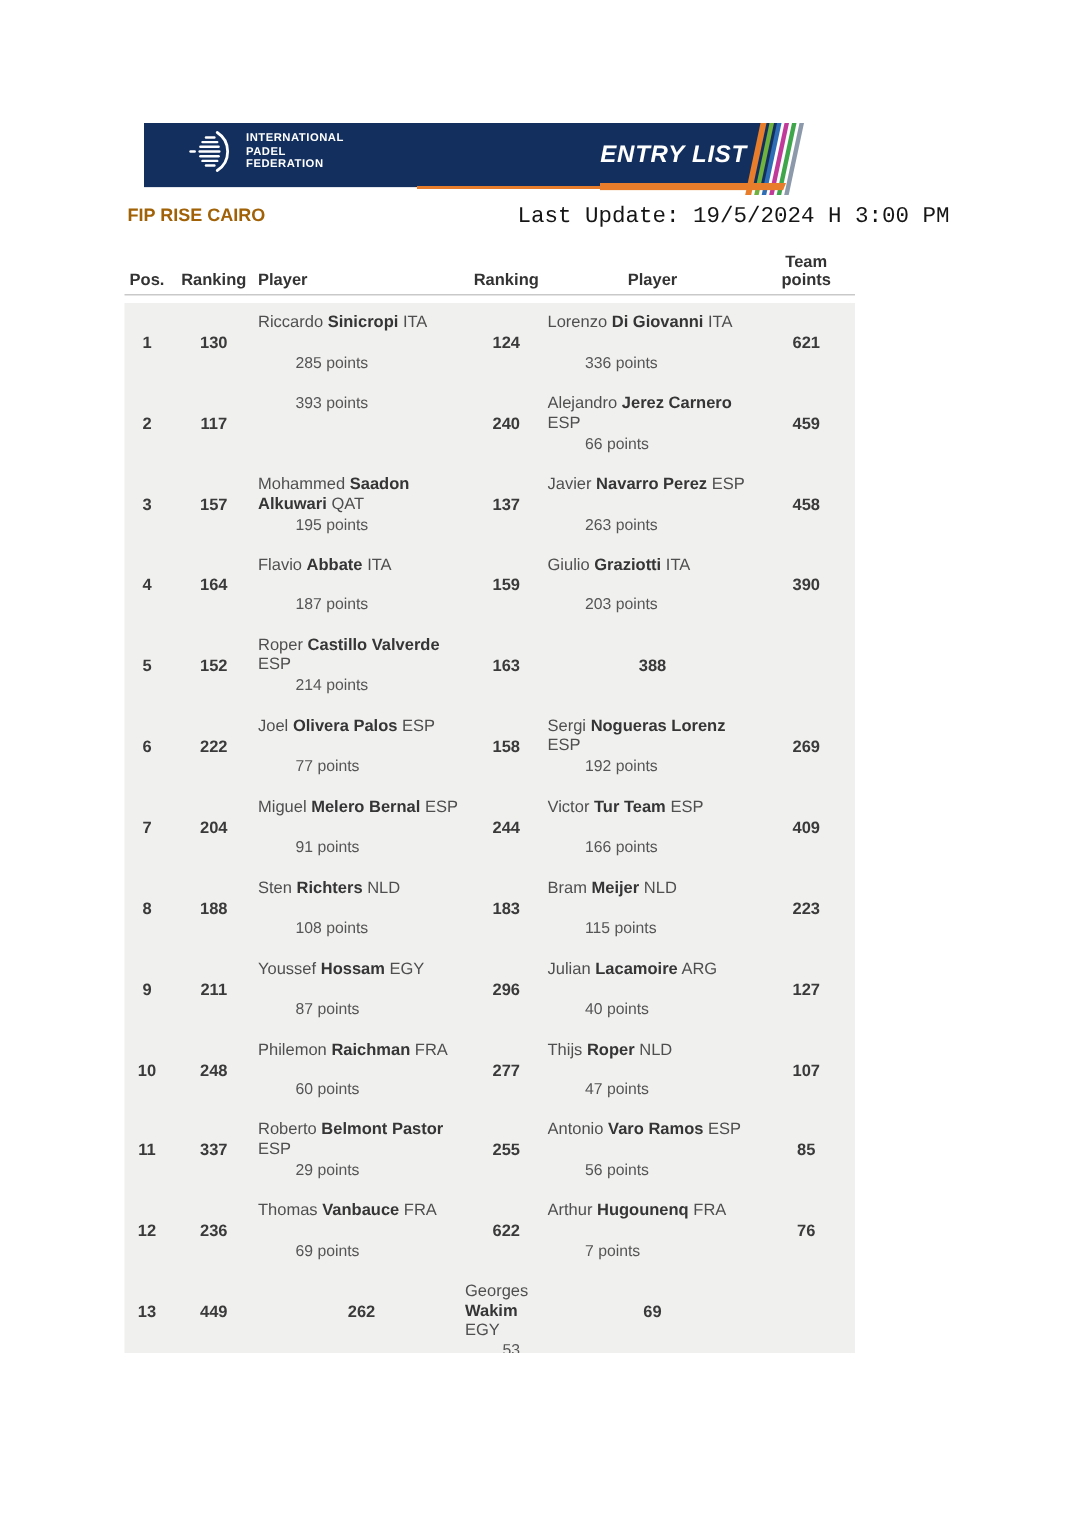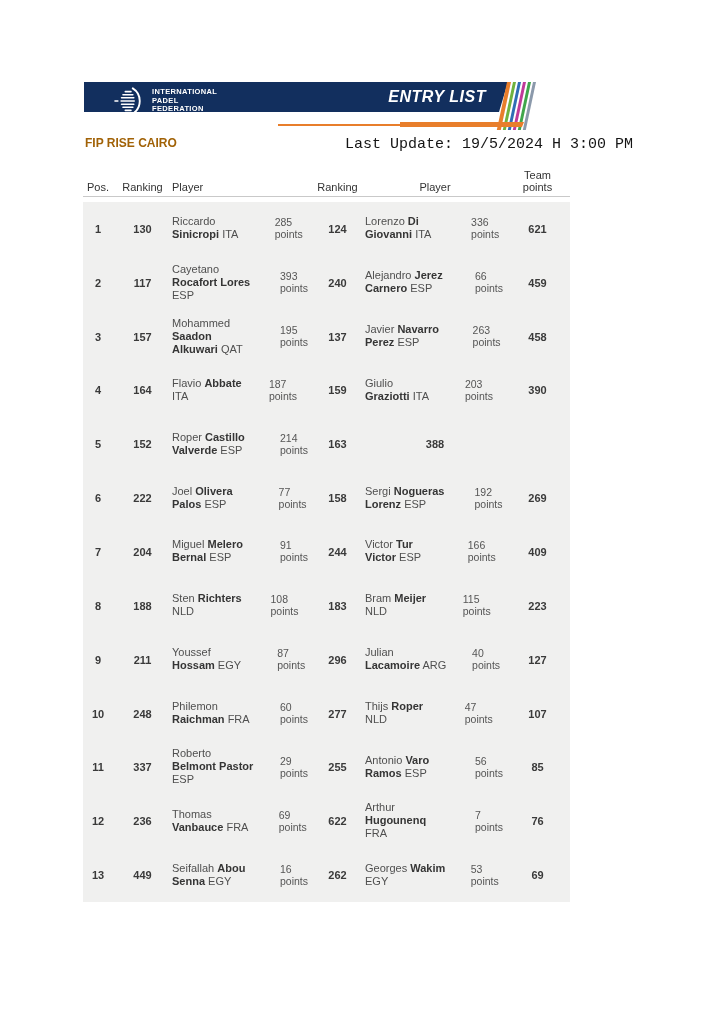--- a/index.html
+++ b/index.html
@@ -1,20 +1,20 @@
 <!DOCTYPE html>
 <html><head>
 <meta charset="utf-8">
 <style>
   html,body{margin:0;padding:0;background:#ffffff;}
   .page{position:relative;width:724px;height:1024px;background:#ffffff;overflow:hidden;
         font-family:"Liberation Sans",sans-serif;}
 
   
-  .banner{position:absolute;left:84px;top:82px;width:424px;height:30px;background:#122f5e;
+  .banner{position:absolute;left:96px;top:82px;width:424px;height:43px;background:#122f5e;
           clip-path:polygon(0 0,100% 0,calc(100% - 9px) 100%,0 100%);}
   .logo{position:absolute;left:30px;top:4px;display:flex;align-items:center;gap:6px;}
   .logo svg{display:block;}
   .logo-text{color:#ffffff;font-weight:bold;font-size:7.5px;line-height:8.5px;letter-spacing:.35px;}
   .entry-label{position:absolute;right:22px;top:50%;transform:translateY(-50%);
                color:#ffffff;font-weight:bold;font-style:italic;font-size:16px;letter-spacing:.5px;}
   .stripes{position:absolute;left:507px;top:82px;height:48px;display:flex;gap:2px;
            transform:skewX(-12deg);transform-origin:top left;}
   .stripe{width:3px;height:100%;}
   .stripe:first-child{width:4px;}
@@ -23,29 +23,29 @@
                    clip-path:polygon(0 0,100% 0,calc(100% - 2px) 100%,0 100%);}
 
   
   .event-title{position:absolute;left:85px;top:136px;font-size:12px;font-weight:bold;color:#a16207;}
   .last-update{position:absolute;left:345px;top:136px;font-size:15px;color:#151515;font-family:Liberation Mono, monospace;}
 
   
   .entry-table{position:absolute;left:83px;top:170px;width:487px;}
   .grid-cols{display:grid;grid-template-columns:30px 59px 138px 55px 140px 65px;}
   .thead{height:27px;align-items:end;border-bottom:1px solid #c9c9c9;padding-bottom:3px;box-sizing:border-box;}
-  .th{font-size:11px;font-weight:normal;color:#333333;text-align:center;line-height:11.5px;}
+  .th{font-size:11px;font-weight:bold;color:#333333;text-align:center;line-height:11.5px;}
   .th-player1{text-align:left;}
   .th-team span{display:inline-block;width:44px;text-align:center;}
   .tbody{margin-top:5px;background:#f0f0ef;display:grid;grid-template-rows:repeat(13,53.85px);}
   .row{display:grid;grid-template-columns:30px 59px 138px 55px 140px 65px;}
   .cell-num{display:flex;align-items:center;justify-content:center;
             font-size:11px;font-weight:bold;color:#3a3a3a;}
-  .cell-player{display:flex;flex-direction:row;justify-content:space-between;
-               padding:7px 2px 8px 0;box-sizing:border-box;overflow:hidden;align-items:center;}
+  .cell-player{display:flex;flex-direction:column;justify-content:space-between;
+               padding:7px 2px 8px 0;box-sizing:border-box;overflow:hidden;}
   .pname{font-size:11px;line-height:13px;color:#4f4f4f;}
   .plast{font-weight:bold;color:#353535;}
   .ppoints{font-size:10.5px;color:#555555;margin-left:25px;}
 </style>
 </head>
 <body>
 
 <div class="page">
 
   <div class="banner">
@@ -111,21 +111,20 @@
       <div class="pname"><span>Lorenzo</span> <span class="plast">Di Giovanni</span> <span>ITA</span></div>
       <div class="ppoints">336 points</div>
     </div>
     <div class="cell-num">621</div>
   </div>
 
   <div class="row">
     <div class="cell-num">2</div>
     <div class="cell-num">117</div>
     <div class="cell-player">
-      <div class="pname"><span>Cayetano</span> <span class="plast">Rocafort Lores</span> <span>ESP</span></div>
       <div class="ppoints">393 points</div>
     </div>
     <div class="cell-num">240</div>
     <div class="cell-player">
       <div class="pname"><span>Alejandro</span> <span class="plast">Jerez Carnero</span> <span>ESP</span></div>
       <div class="ppoints">66 points</div>
     </div>
     <div class="cell-num">459</div>
   </div>
 
@@ -187,21 +186,21 @@
 
   <div class="row">
     <div class="cell-num">7</div>
     <div class="cell-num">204</div>
     <div class="cell-player">
       <div class="pname"><span>Miguel</span> <span class="plast">Melero Bernal</span> <span>ESP</span></div>
       <div class="ppoints">91 points</div>
     </div>
     <div class="cell-num">244</div>
     <div class="cell-player">
-      <div class="pname"><span>Victor</span> <span class="plast">Tur Victor</span> <span>ESP</span></div>
+      <div class="pname"><span>Victor</span> <span class="plast">Tur Team</span> <span>ESP</span></div>
       <div class="ppoints">166 points</div>
     </div>
     <div class="cell-num">409</div>
   </div>
 
   <div class="row">
     <div class="cell-num">8</div>
     <div class="cell-num">188</div>
     <div class="cell-player">
       <div class="pname"><span>Sten</span> <span class="plast">Richters</span> <span>NLD</span></div>
@@ -271,24 +270,20 @@
     <div class="cell-player">
       <div class="pname"><span>Arthur</span> <span class="plast">Hugounenq</span> <span>FRA</span></div>
       <div class="ppoints">7 points</div>
     </div>
     <div class="cell-num">76</div>
   </div>
 
   <div class="row">
     <div class="cell-num">13</div>
     <div class="cell-num">449</div>
-    <div class="cell-player">
-      <div class="pname"><span>Seifallah</span> <span class="plast">Abou Senna</span> <span>EGY</span></div>
-      <div class="ppoints">16 points</div>
-    </div>
     <div class="cell-num">262</div>
     <div class="cell-player">
       <div class="pname"><span>Georges</span> <span class="plast">Wakim</span> <span>EGY</span></div>
       <div class="ppoints">53 points</div>
     </div>
     <div class="cell-num">69</div>
   </div>
 </div>
   </div>
 

